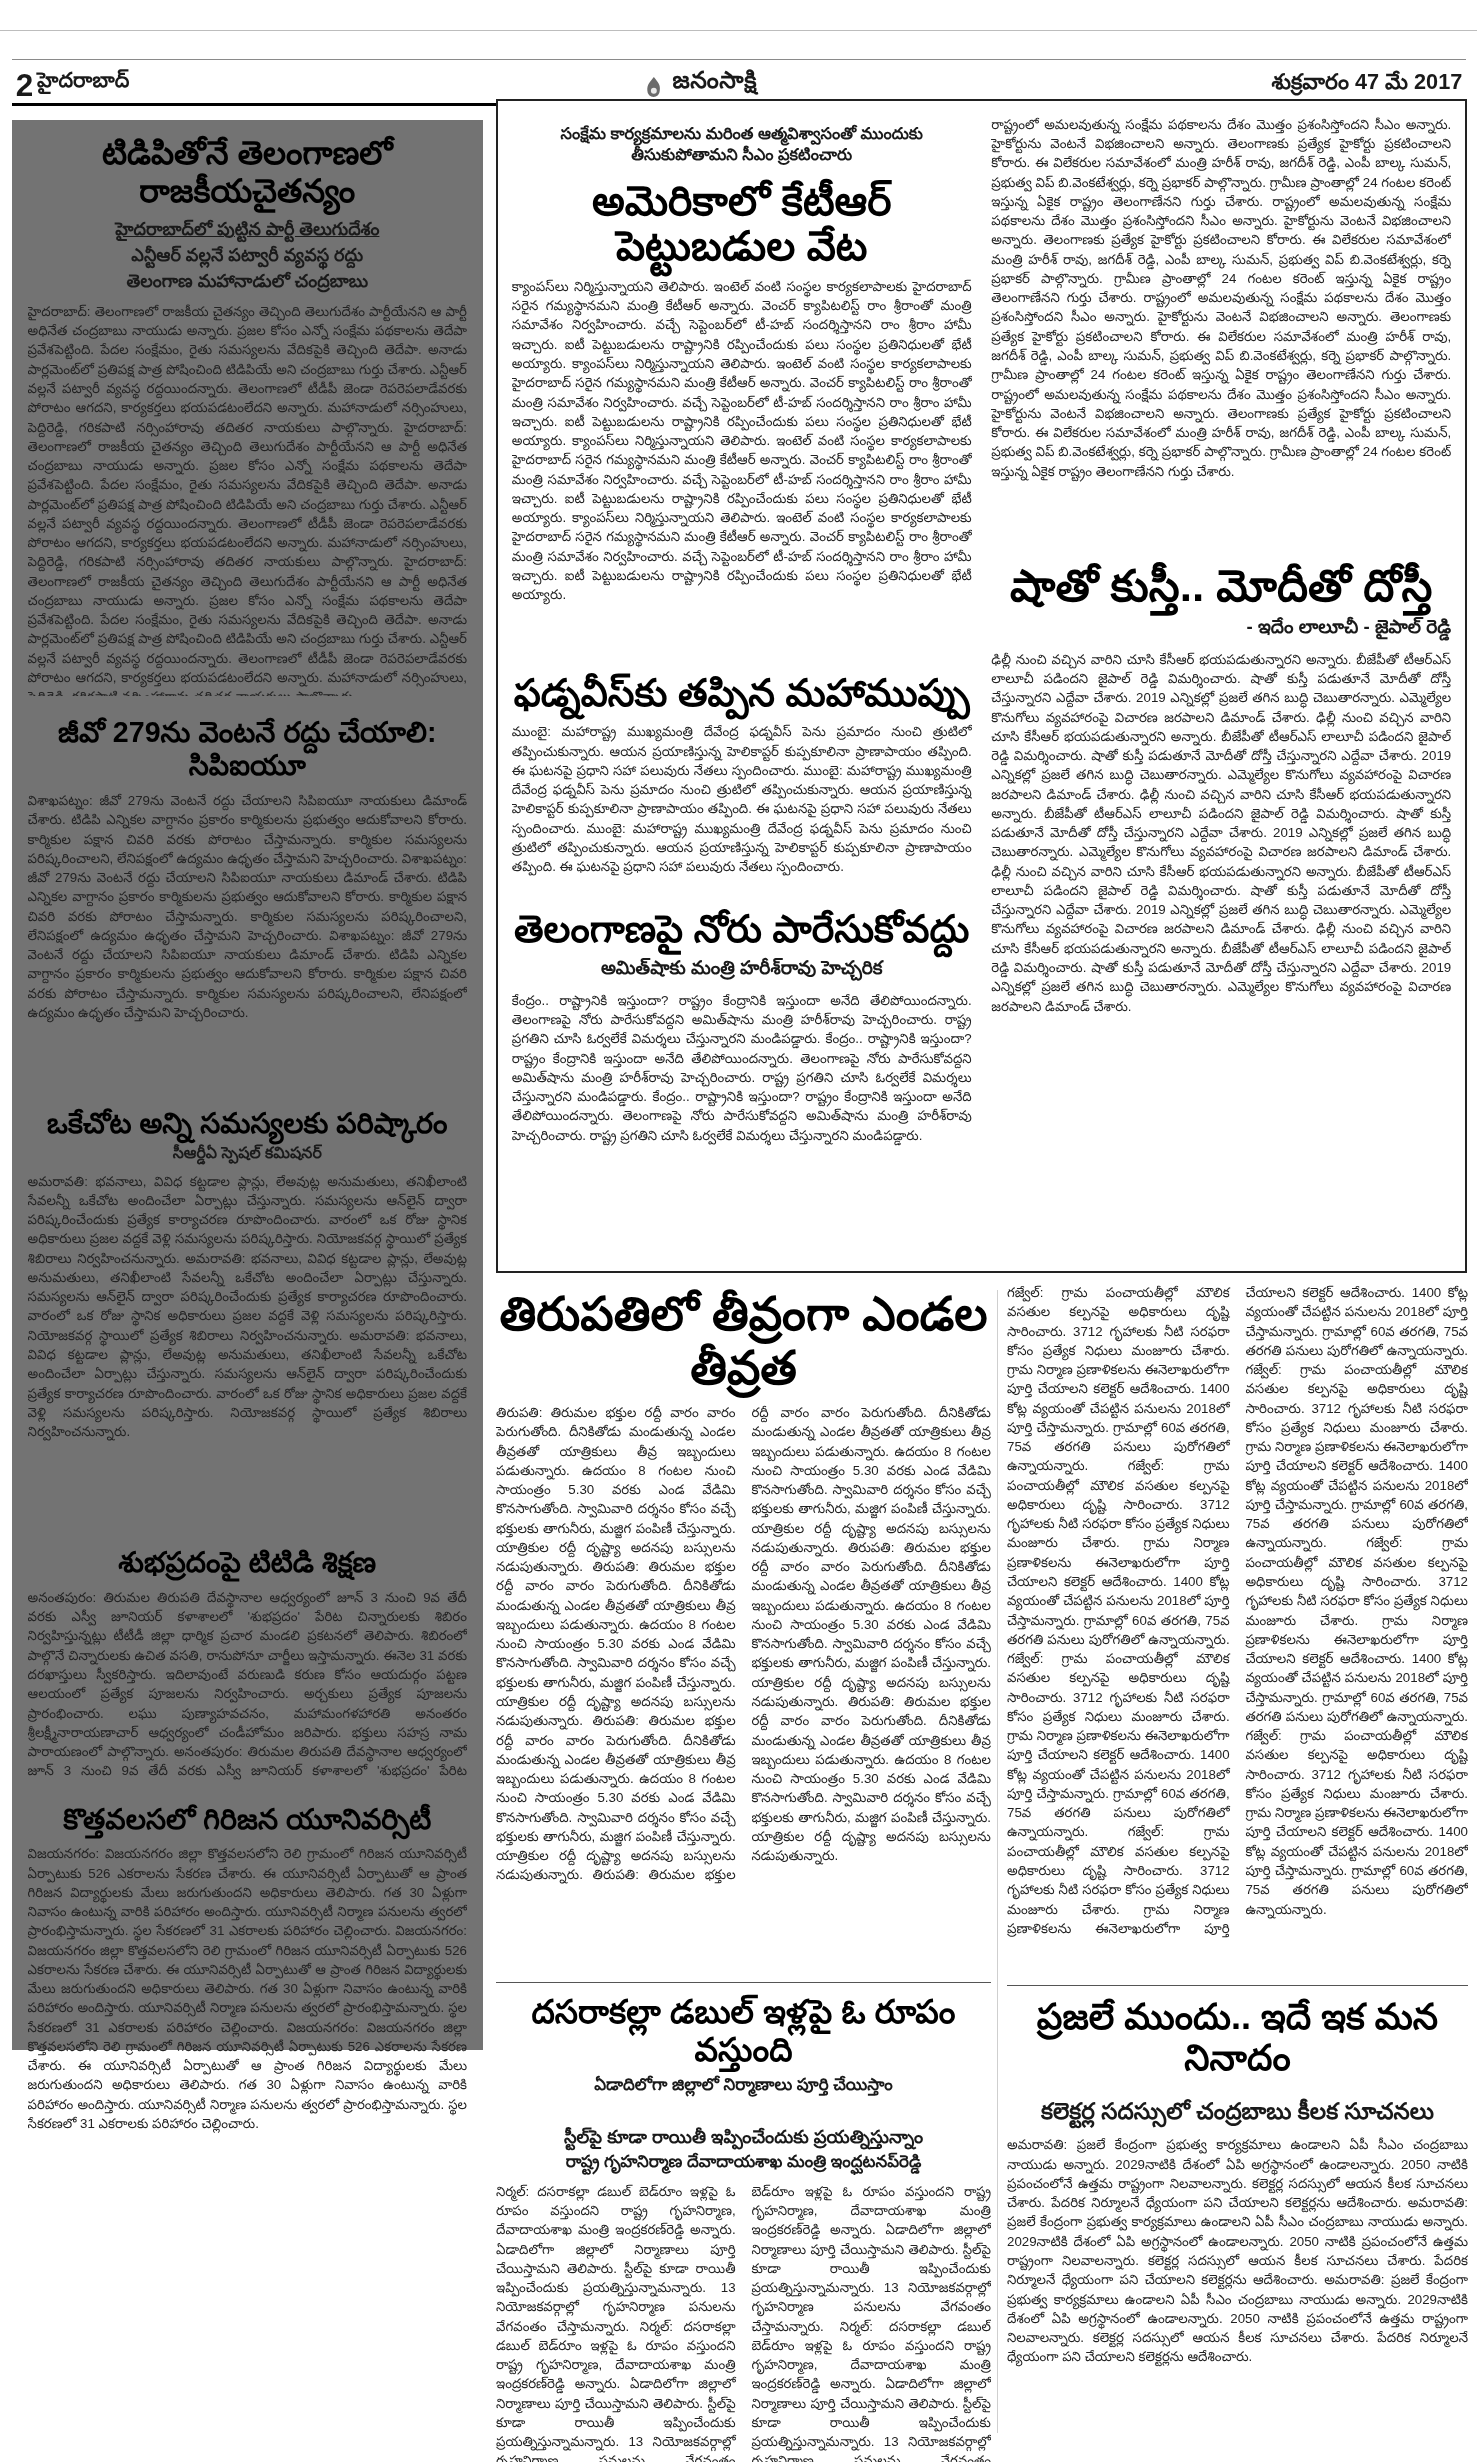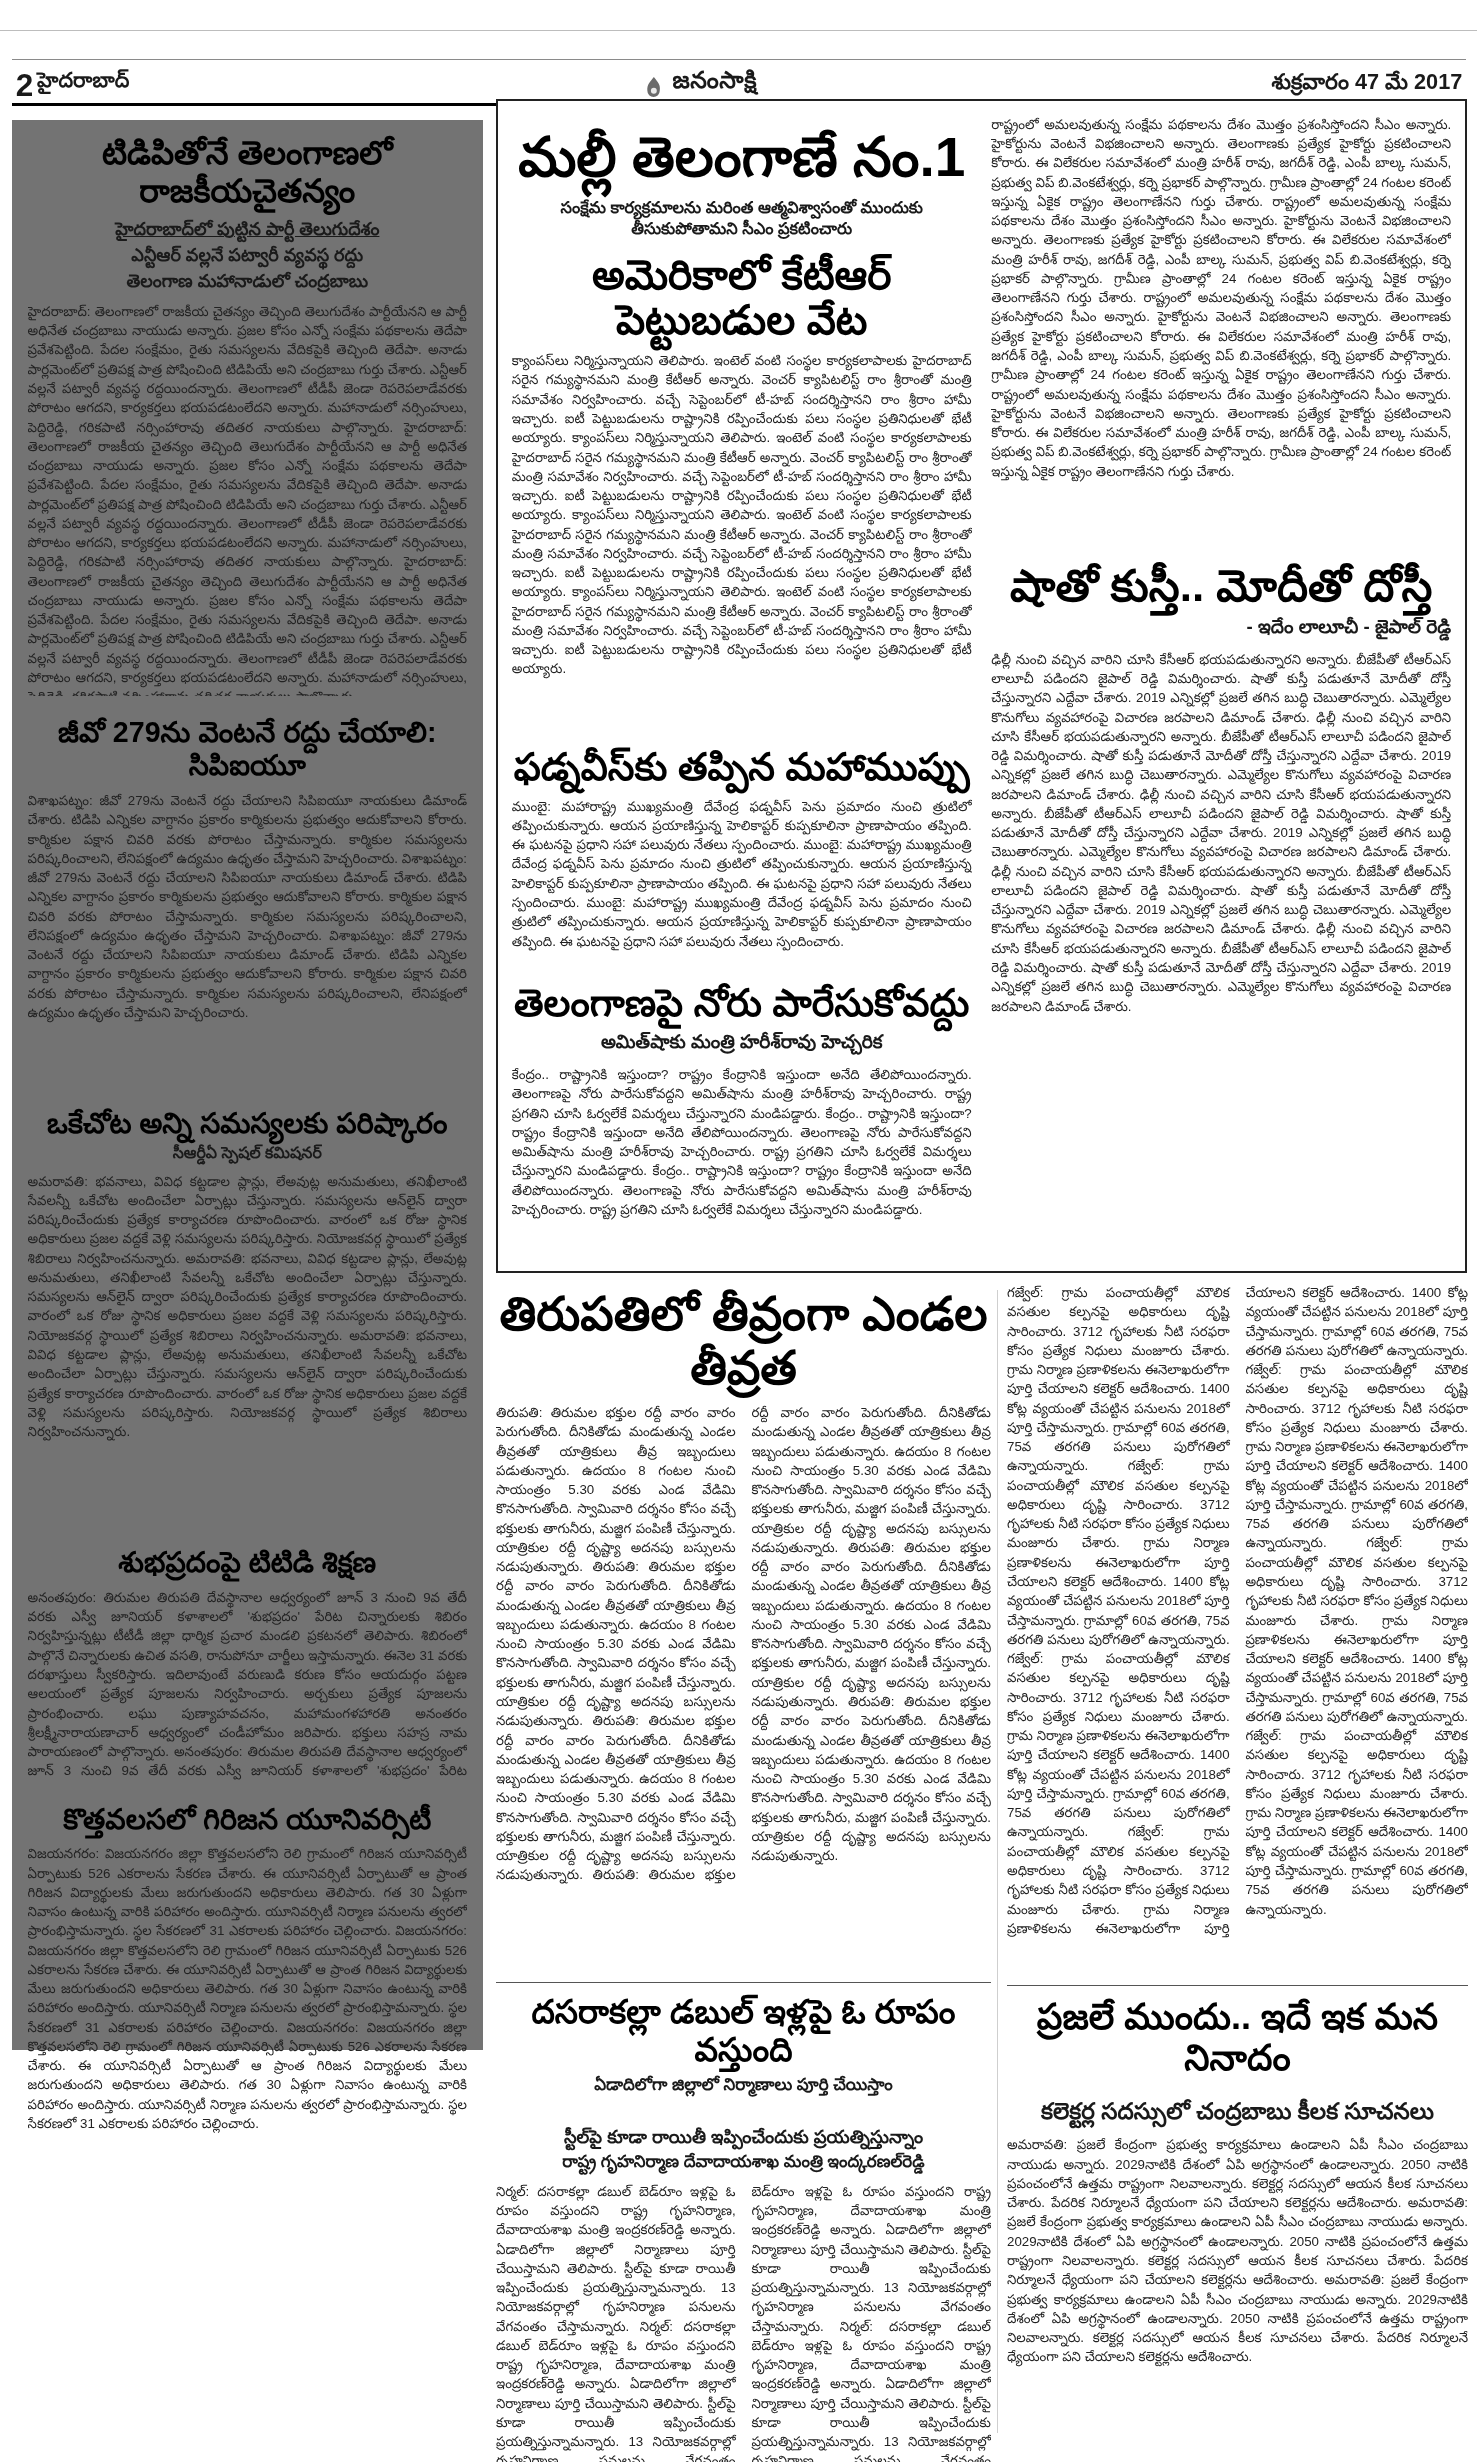--- a/index.html
+++ b/index.html
@@ -94,21 +94,20 @@
     </div>
 
     <div class="l-art">
       <div class="l-head small">కొత్తవలసలో గిరిజన యూనివర్సిటీ</div>
       <div class="body" style="height:372px;">విజయనగరం: విజయనగరం జిల్లా కొత్తవలసలోని రెలి గ్రామంలో గిరిజన యూనివర్సిటీ ఏర్పాటుకు 526 ఎకరాలను సేకరణ చేశారు. ఈ యూనివర్సిటీ ఏర్పాటుతో ఆ ప్రాంత గిరిజన విద్యార్థులకు మేలు జరుగుతుందని అధికారులు తెలిపారు. గత 30 ఏళ్లుగా నివాసం ఉంటున్న వారికి పరిహారం అందిస్తారు. యూనివర్సిటీ నిర్మాణ పనులను త్వరలో ప్రారంభిస్తామన్నారు. స్థల సేకరణలో 31 ఎకరాలకు పరిహారం చెల్లించారు. విజయనగరం: విజయనగరం జిల్లా కొత్తవలసలోని రెలి గ్రామంలో గిరిజన యూనివర్సిటీ ఏర్పాటుకు 526 ఎకరాలను సేకరణ చేశారు. ఈ యూనివర్సిటీ ఏర్పాటుతో ఆ ప్రాంత గిరిజన విద్యార్థులకు మేలు జరుగుతుందని అధికారులు తెలిపారు. గత 30 ఏళ్లుగా నివాసం ఉంటున్న వారికి పరిహారం అందిస్తారు. యూనివర్సిటీ నిర్మాణ పనులను త్వరలో ప్రారంభిస్తామన్నారు. స్థల సేకరణలో 31 ఎకరాలకు పరిహారం చెల్లించారు. విజయనగరం: విజయనగరం జిల్లా కొత్తవలసలోని రెలి గ్రామంలో గిరిజన యూనివర్సిటీ ఏర్పాటుకు 526 ఎకరాలను సేకరణ చేశారు. ఈ యూనివర్సిటీ ఏర్పాటుతో ఆ ప్రాంత గిరిజన విద్యార్థులకు మేలు జరుగుతుందని అధికారులు తెలిపారు. గత 30 ఏళ్లుగా నివాసం ఉంటున్న వారికి పరిహారం అందిస్తారు. యూనివర్సిటీ నిర్మాణ పనులను త్వరలో ప్రారంభిస్తామన్నారు. స్థల సేకరణలో 31 ఎకరాలకు పరిహారం చెల్లించారు.</div>
     </div>
   </div>
 
   <div id="featurebox">
     <div class="fb-col">
-      <div class="fb-lead">మల్లీ తెలంగాణే నం.1</div>
       <div class="fb-standfirst">సంక్షేమ కార్యక్రమాలను మరింత ఆత్మవిశ్వాసంతో ముందుకు తీసుకుపోతామని సీఎం ప్రకటించారు</div>
       <div class="fb-h2">అమెరికాలో కేటీఆర్ పెట్టుబడుల వేట</div>
       <div class="body" style="height:382px;">క్యాంపస్‌లు నిర్మిస్తున్నాయని తెలిపారు. ఇంటెల్ వంటి సంస్థల కార్యకలాపాలకు హైదరాబాద్ సరైన గమ్యస్థానమని మంత్రి కేటీఆర్ అన్నారు. వెంచర్ క్యాపిటలిస్ట్ రాం శ్రీరాంతో మంత్రి సమావేశం నిర్వహించారు. వచ్చే సెప్టెంబర్‌లో టీ-హబ్ సందర్శిస్తానని రాం శ్రీరాం హామీ ఇచ్చారు. ఐటీ పెట్టుబడులను రాష్ట్రానికి రప్పించేందుకు పలు సంస్థల ప్రతినిధులతో భేటీ అయ్యారు. క్యాంపస్‌లు నిర్మిస్తున్నాయని తెలిపారు. ఇంటెల్ వంటి సంస్థల కార్యకలాపాలకు హైదరాబాద్ సరైన గమ్యస్థానమని మంత్రి కేటీఆర్ అన్నారు. వెంచర్ క్యాపిటలిస్ట్ రాం శ్రీరాంతో మంత్రి సమావేశం నిర్వహించారు. వచ్చే సెప్టెంబర్‌లో టీ-హబ్ సందర్శిస్తానని రాం శ్రీరాం హామీ ఇచ్చారు. ఐటీ పెట్టుబడులను రాష్ట్రానికి రప్పించేందుకు పలు సంస్థల ప్రతినిధులతో భేటీ అయ్యారు. క్యాంపస్‌లు నిర్మిస్తున్నాయని తెలిపారు. ఇంటెల్ వంటి సంస్థల కార్యకలాపాలకు హైదరాబాద్ సరైన గమ్యస్థానమని మంత్రి కేటీఆర్ అన్నారు. వెంచర్ క్యాపిటలిస్ట్ రాం శ్రీరాంతో మంత్రి సమావేశం నిర్వహించారు. వచ్చే సెప్టెంబర్‌లో టీ-హబ్ సందర్శిస్తానని రాం శ్రీరాం హామీ ఇచ్చారు. ఐటీ పెట్టుబడులను రాష్ట్రానికి రప్పించేందుకు పలు సంస్థల ప్రతినిధులతో భేటీ అయ్యారు. క్యాంపస్‌లు నిర్మిస్తున్నాయని తెలిపారు. ఇంటెల్ వంటి సంస్థల కార్యకలాపాలకు హైదరాబాద్ సరైన గమ్యస్థానమని మంత్రి కేటీఆర్ అన్నారు. వెంచర్ క్యాపిటలిస్ట్ రాం శ్రీరాంతో మంత్రి సమావేశం నిర్వహించారు. వచ్చే సెప్టెంబర్‌లో టీ-హబ్ సందర్శిస్తానని రాం శ్రీరాం హామీ ఇచ్చారు. ఐటీ పెట్టుబడులను రాష్ట్రానికి రప్పించేందుకు పలు సంస్థల ప్రతినిధులతో భేటీ అయ్యారు.</div>
       <div class="fb-h3">ఫడ్నవీస్‌కు తప్పిన మహాముప్పు</div>
       <div class="body" style="height:173px;">ముంబై: మహారాష్ట్ర ముఖ్యమంత్రి దేవేంద్ర ఫడ్నవీస్ పెను ప్రమాదం నుంచి త్రుటిలో తప్పించుకున్నారు. ఆయన ప్రయాణిస్తున్న హెలికాప్టర్ కుప్పకూలినా ప్రాణాపాయం తప్పింది. ఈ ఘటనపై ప్రధాని సహా పలువురు నేతలు స్పందించారు. ముంబై: మహారాష్ట్ర ముఖ్యమంత్రి దేవేంద్ర ఫడ్నవీస్ పెను ప్రమాదం నుంచి త్రుటిలో తప్పించుకున్నారు. ఆయన ప్రయాణిస్తున్న హెలికాప్టర్ కుప్పకూలినా ప్రాణాపాయం తప్పింది. ఈ ఘటనపై ప్రధాని సహా పలువురు నేతలు స్పందించారు. ముంబై: మహారాష్ట్ర ముఖ్యమంత్రి దేవేంద్ర ఫడ్నవీస్ పెను ప్రమాదం నుంచి త్రుటిలో తప్పించుకున్నారు. ఆయన ప్రయాణిస్తున్న హెలికాప్టర్ కుప్పకూలినా ప్రాణాపాయం తప్పింది. ఈ ఘటనపై ప్రధాని సహా పలువురు నేతలు స్పందించారు.</div>
       <div class="fb-h3">తెలంగాణపై నోరు పారేసుకోవద్దు</div>
       <div class="fb-subhead">అమిత్‌షాకు మంత్రి హరీశ్‌రావు హెచ్చరిక</div>
       <div class="body" style="height:165px;">కేంద్రం.. రాష్ట్రానికి ఇస్తుందా? రాష్ట్రం కేంద్రానికి ఇస్తుందా అనేది తేలిపోయిందన్నారు. తెలంగాణపై నోరు పారేసుకోవద్దని అమిత్‌షాను మంత్రి హరీశ్‌రావు హెచ్చరించారు. రాష్ట్ర ప్రగతిని చూసి ఓర్వలేకే విమర్శలు చేస్తున్నారని మండిపడ్డారు. కేంద్రం.. రాష్ట్రానికి ఇస్తుందా? రాష్ట్రం కేంద్రానికి ఇస్తుందా అనేది తేలిపోయిందన్నారు. తెలంగాణపై నోరు పారేసుకోవద్దని అమిత్‌షాను మంత్రి హరీశ్‌రావు హెచ్చరించారు. రాష్ట్ర ప్రగతిని చూసి ఓర్వలేకే విమర్శలు చేస్తున్నారని మండిపడ్డారు. కేంద్రం.. రాష్ట్రానికి ఇస్తుందా? రాష్ట్రం కేంద్రానికి ఇస్తుందా అనేది తేలిపోయిందన్నారు. తెలంగాణపై నోరు పారేసుకోవద్దని అమిత్‌షాను మంత్రి హరీశ్‌రావు హెచ్చరించారు. రాష్ట్ర ప్రగతిని చూసి ఓర్వలేకే విమర్శలు చేస్తున్నారని మండిపడ్డారు.</div>
     </div>
     <div class="fb-col">
@@ -121,21 +120,21 @@
 
   <div class="vrule"></div>
 
   <div id="bottommiddle">
     <div class="bm-head">తిరుపతిలో తీవ్రంగా ఎండల తీవ్రత</div>
     <div class="body two-col" style="height:567px;">తిరుపతి: తిరుమల భక్తుల రద్దీ వారం వారం పెరుగుతోంది. దీనికితోడు మండుతున్న ఎండల తీవ్రతతో యాత్రికులు తీవ్ర ఇబ్బందులు పడుతున్నారు. ఉదయం 8 గంటల నుంచి సాయంత్రం 5.30 వరకు ఎండ వేడిమి కొనసాగుతోంది. స్వామివారి దర్శనం కోసం వచ్చే భక్తులకు తాగునీరు, మజ్జిగ పంపిణీ చేస్తున్నారు. యాత్రికుల రద్దీ దృష్ట్యా అదనపు బస్సులను నడుపుతున్నారు. తిరుపతి: తిరుమల భక్తుల రద్దీ వారం వారం పెరుగుతోంది. దీనికితోడు మండుతున్న ఎండల తీవ్రతతో యాత్రికులు తీవ్ర ఇబ్బందులు పడుతున్నారు. ఉదయం 8 గంటల నుంచి సాయంత్రం 5.30 వరకు ఎండ వేడిమి కొనసాగుతోంది. స్వామివారి దర్శనం కోసం వచ్చే భక్తులకు తాగునీరు, మజ్జిగ పంపిణీ చేస్తున్నారు. యాత్రికుల రద్దీ దృష్ట్యా అదనపు బస్సులను నడుపుతున్నారు. తిరుపతి: తిరుమల భక్తుల రద్దీ వారం వారం పెరుగుతోంది. దీనికితోడు మండుతున్న ఎండల తీవ్రతతో యాత్రికులు తీవ్ర ఇబ్బందులు పడుతున్నారు. ఉదయం 8 గంటల నుంచి సాయంత్రం 5.30 వరకు ఎండ వేడిమి కొనసాగుతోంది. స్వామివారి దర్శనం కోసం వచ్చే భక్తులకు తాగునీరు, మజ్జిగ పంపిణీ చేస్తున్నారు. యాత్రికుల రద్దీ దృష్ట్యా అదనపు బస్సులను నడుపుతున్నారు. తిరుపతి: తిరుమల భక్తుల రద్దీ వారం వారం పెరుగుతోంది. దీనికితోడు మండుతున్న ఎండల తీవ్రతతో యాత్రికులు తీవ్ర ఇబ్బందులు పడుతున్నారు. ఉదయం 8 గంటల నుంచి సాయంత్రం 5.30 వరకు ఎండ వేడిమి కొనసాగుతోంది. స్వామివారి దర్శనం కోసం వచ్చే భక్తులకు తాగునీరు, మజ్జిగ పంపిణీ చేస్తున్నారు. యాత్రికుల రద్దీ దృష్ట్యా అదనపు బస్సులను నడుపుతున్నారు. తిరుపతి: తిరుమల భక్తుల రద్దీ వారం వారం పెరుగుతోంది. దీనికితోడు మండుతున్న ఎండల తీవ్రతతో యాత్రికులు తీవ్ర ఇబ్బందులు పడుతున్నారు. ఉదయం 8 గంటల నుంచి సాయంత్రం 5.30 వరకు ఎండ వేడిమి కొనసాగుతోంది. స్వామివారి దర్శనం కోసం వచ్చే భక్తులకు తాగునీరు, మజ్జిగ పంపిణీ చేస్తున్నారు. యాత్రికుల రద్దీ దృష్ట్యా అదనపు బస్సులను నడుపుతున్నారు. తిరుపతి: తిరుమల భక్తుల రద్దీ వారం వారం పెరుగుతోంది. దీనికితోడు మండుతున్న ఎండల తీవ్రతతో యాత్రికులు తీవ్ర ఇబ్బందులు పడుతున్నారు. ఉదయం 8 గంటల నుంచి సాయంత్రం 5.30 వరకు ఎండ వేడిమి కొనసాగుతోంది. స్వామివారి దర్శనం కోసం వచ్చే భక్తులకు తాగునీరు, మజ్జిగ పంపిణీ చేస్తున్నారు. యాత్రికుల రద్దీ దృష్ట్యా అదనపు బస్సులను నడుపుతున్నారు.</div>
     <div class="section-rule"></div>
     <div class="bm-head" style="font-size:33px;margin-top:9.9px;">దసరాకల్లా డబుల్ ఇళ్లపై ఓ రూపం వస్తుంది</div>
     <div class="l-sub" style="font-size:16.7px;margin-top:5.9px;">ఏడాదిలోగా జిల్లాలో నిర్మాణాలు పూర్తి చేయిస్తాం</div>
     <div class="l-sub" style="font-size:18px;margin-top:28px;">స్టీల్‌పై కూడా రాయితీ ఇప్పించేందుకు ప్రయత్నిస్తున్నాం</div>
-    <div class="l-sub" style="font-size:16.7px;">రాష్ట్ర గృహనిర్మాణ దేవాదాయశాఖ మంత్రి ఇంద్కరణల్‌రెడ్డి</div>
+    <div class="l-sub" style="font-size:16.7px;">రాష్ట్ర గృహనిర్మాణ దేవాదాయశాఖ మంత్రి ఇంద్ఘటనప్‌రెడ్డి</div>
     <div class="body two-col" style="height:315px;">నిర్మల్: దసరాకల్లా డబుల్ బెడ్‌రూం ఇళ్లపై ఓ రూపం వస్తుందని రాష్ట్ర గృహనిర్మాణ, దేవాదాయశాఖ మంత్రి ఇంద్రకరణ్‌రెడ్డి అన్నారు. ఏడాదిలోగా జిల్లాలో నిర్మాణాలు పూర్తి చేయిస్తామని తెలిపారు. స్టీల్‌పై కూడా రాయితీ ఇప్పించేందుకు ప్రయత్నిస్తున్నామన్నారు. 13 నియోజకవర్గాల్లో గృహనిర్మాణ పనులను వేగవంతం చేస్తామన్నారు. నిర్మల్: దసరాకల్లా డబుల్ బెడ్‌రూం ఇళ్లపై ఓ రూపం వస్తుందని రాష్ట్ర గృహనిర్మాణ, దేవాదాయశాఖ మంత్రి ఇంద్రకరణ్‌రెడ్డి అన్నారు. ఏడాదిలోగా జిల్లాలో నిర్మాణాలు పూర్తి చేయిస్తామని తెలిపారు. స్టీల్‌పై కూడా రాయితీ ఇప్పించేందుకు ప్రయత్నిస్తున్నామన్నారు. 13 నియోజకవర్గాల్లో గృహనిర్మాణ పనులను వేగవంతం చేస్తామన్నారు. నిర్మల్: దసరాకల్లా డబుల్ బెడ్‌రూం ఇళ్లపై ఓ రూపం వస్తుందని రాష్ట్ర గృహనిర్మాణ, దేవాదాయశాఖ మంత్రి ఇంద్రకరణ్‌రెడ్డి అన్నారు. ఏడాదిలోగా జిల్లాలో నిర్మాణాలు పూర్తి చేయిస్తామని తెలిపారు. స్టీల్‌పై కూడా రాయితీ ఇప్పించేందుకు ప్రయత్నిస్తున్నామన్నారు. 13 నియోజకవర్గాల్లో గృహనిర్మాణ పనులను వేగవంతం చేస్తామన్నారు. నిర్మల్: దసరాకల్లా డబుల్ బెడ్‌రూం ఇళ్లపై ఓ రూపం వస్తుందని రాష్ట్ర గృహనిర్మాణ, దేవాదాయశాఖ మంత్రి ఇంద్రకరణ్‌రెడ్డి అన్నారు. ఏడాదిలోగా జిల్లాలో నిర్మాణాలు పూర్తి చేయిస్తామని తెలిపారు. స్టీల్‌పై కూడా రాయితీ ఇప్పించేందుకు ప్రయత్నిస్తున్నామన్నారు. 13 నియోజకవర్గాల్లో గృహనిర్మాణ పనులను వేగవంతం చేస్తామన్నారు.</div>
   </div>
 
   <div id="bottomright">
     <div class="body two-col" style="height:690px;margin-top:0;">గజ్వేల్: గ్రామ పంచాయతీల్లో మౌలిక వసతుల కల్పనపై అధికారులు దృష్టి సారించారు. 3712 గృహాలకు నీటి సరఫరా కోసం ప్రత్యేక నిధులు మంజూరు చేశారు. గ్రామ నిర్మాణ ప్రణాళికలను ఈనెలాఖరులోగా పూర్తి చేయాలని కలెక్టర్ ఆదేశించారు. 1400 కోట్ల వ్యయంతో చేపట్టిన పనులను 2018లో పూర్తి చేస్తామన్నారు. గ్రామాల్లో 60వ తరగతి, 75వ తరగతి పనులు పురోగతిలో ఉన్నాయన్నారు. గజ్వేల్: గ్రామ పంచాయతీల్లో మౌలిక వసతుల కల్పనపై అధికారులు దృష్టి సారించారు. 3712 గృహాలకు నీటి సరఫరా కోసం ప్రత్యేక నిధులు మంజూరు చేశారు. గ్రామ నిర్మాణ ప్రణాళికలను ఈనెలాఖరులోగా పూర్తి చేయాలని కలెక్టర్ ఆదేశించారు. 1400 కోట్ల వ్యయంతో చేపట్టిన పనులను 2018లో పూర్తి చేస్తామన్నారు. గ్రామాల్లో 60వ తరగతి, 75వ తరగతి పనులు పురోగతిలో ఉన్నాయన్నారు. గజ్వేల్: గ్రామ పంచాయతీల్లో మౌలిక వసతుల కల్పనపై అధికారులు దృష్టి సారించారు. 3712 గృహాలకు నీటి సరఫరా కోసం ప్రత్యేక నిధులు మంజూరు చేశారు. గ్రామ నిర్మాణ ప్రణాళికలను ఈనెలాఖరులోగా పూర్తి చేయాలని కలెక్టర్ ఆదేశించారు. 1400 కోట్ల వ్యయంతో చేపట్టిన పనులను 2018లో పూర్తి చేస్తామన్నారు. గ్రామాల్లో 60వ తరగతి, 75వ తరగతి పనులు పురోగతిలో ఉన్నాయన్నారు. గజ్వేల్: గ్రామ పంచాయతీల్లో మౌలిక వసతుల కల్పనపై అధికారులు దృష్టి సారించారు. 3712 గృహాలకు నీటి సరఫరా కోసం ప్రత్యేక నిధులు మంజూరు చేశారు. గ్రామ నిర్మాణ ప్రణాళికలను ఈనెలాఖరులోగా పూర్తి చేయాలని కలెక్టర్ ఆదేశించారు. 1400 కోట్ల వ్యయంతో చేపట్టిన పనులను 2018లో పూర్తి చేస్తామన్నారు. గ్రామాల్లో 60వ తరగతి, 75వ తరగతి పనులు పురోగతిలో ఉన్నాయన్నారు. గజ్వేల్: గ్రామ పంచాయతీల్లో మౌలిక వసతుల కల్పనపై అధికారులు దృష్టి సారించారు. 3712 గృహాలకు నీటి సరఫరా కోసం ప్రత్యేక నిధులు మంజూరు చేశారు. గ్రామ నిర్మాణ ప్రణాళికలను ఈనెలాఖరులోగా పూర్తి చేయాలని కలెక్టర్ ఆదేశించారు. 1400 కోట్ల వ్యయంతో చేపట్టిన పనులను 2018లో పూర్తి చేస్తామన్నారు. గ్రామాల్లో 60వ తరగతి, 75వ తరగతి పనులు పురోగతిలో ఉన్నాయన్నారు. గజ్వేల్: గ్రామ పంచాయతీల్లో మౌలిక వసతుల కల్పనపై అధికారులు దృష్టి సారించారు. 3712 గృహాలకు నీటి సరఫరా కోసం ప్రత్యేక నిధులు మంజూరు చేశారు. గ్రామ నిర్మాణ ప్రణాళికలను ఈనెలాఖరులోగా పూర్తి చేయాలని కలెక్టర్ ఆదేశించారు. 1400 కోట్ల వ్యయంతో చేపట్టిన పనులను 2018లో పూర్తి చేస్తామన్నారు. గ్రామాల్లో 60వ తరగతి, 75వ తరగతి పనులు పురోగతిలో ఉన్నాయన్నారు. గజ్వేల్: గ్రామ పంచాయతీల్లో మౌలిక వసతుల కల్పనపై అధికారులు దృష్టి సారించారు. 3712 గృహాలకు నీటి సరఫరా కోసం ప్రత్యేక నిధులు మంజూరు చేశారు. గ్రామ నిర్మాణ ప్రణాళికలను ఈనెలాఖరులోగా పూర్తి చేయాలని కలెక్టర్ ఆదేశించారు. 1400 కోట్ల వ్యయంతో చేపట్టిన పనులను 2018లో పూర్తి చేస్తామన్నారు. గ్రామాల్లో 60వ తరగతి, 75వ తరగతి పనులు పురోగతిలో ఉన్నాయన్నారు.</div>
     <div class="section-rule"></div>
     <div class="bm-head" style="font-size:36px;margin-top:9.9px;">ప్రజలే ముందు.. ఇదే ఇక మన నినాదం</div>
     <div class="l-sub" style="font-size:23px;margin-top:18px;">కలెక్టర్ల సదస్సులో చంద్రబాబు కీలక సూచనలు</div>
     <div class="body" style="height:296px;">అమరావతి: ప్రజలే కేంద్రంగా ప్రభుత్వ కార్యక్రమాలు ఉండాలని ఏపీ సీఎం చంద్రబాబు నాయుడు అన్నారు. 2029నాటికి దేశంలో ఏపి అగ్రస్థానంలో ఉండాలన్నారు. 2050 నాటికి ప్రపంచంలోనే ఉత్తమ రాష్ట్రంగా నిలవాలన్నారు. కలెక్టర్ల సదస్సులో ఆయన కీలక సూచనలు చేశారు. పేదరిక నిర్మూలనే ధ్యేయంగా పని చేయాలని కలెక్టర్లను ఆదేశించారు. అమరావతి: ప్రజలే కేంద్రంగా ప్రభుత్వ కార్యక్రమాలు ఉండాలని ఏపీ సీఎం చంద్రబాబు నాయుడు అన్నారు. 2029నాటికి దేశంలో ఏపి అగ్రస్థానంలో ఉండాలన్నారు. 2050 నాటికి ప్రపంచంలోనే ఉత్తమ రాష్ట్రంగా నిలవాలన్నారు. కలెక్టర్ల సదస్సులో ఆయన కీలక సూచనలు చేశారు. పేదరిక నిర్మూలనే ధ్యేయంగా పని చేయాలని కలెక్టర్లను ఆదేశించారు. అమరావతి: ప్రజలే కేంద్రంగా ప్రభుత్వ కార్యక్రమాలు ఉండాలని ఏపీ సీఎం చంద్రబాబు నాయుడు అన్నారు. 2029నాటికి దేశంలో ఏపి అగ్రస్థానంలో ఉండాలన్నారు. 2050 నాటికి ప్రపంచంలోనే ఉత్తమ రాష్ట్రంగా నిలవాలన్నారు. కలెక్టర్ల సదస్సులో ఆయన కీలక సూచనలు చేశారు. పేదరిక నిర్మూలనే ధ్యేయంగా పని చేయాలని కలెక్టర్లను ఆదేశించారు.</div>
   </div>

